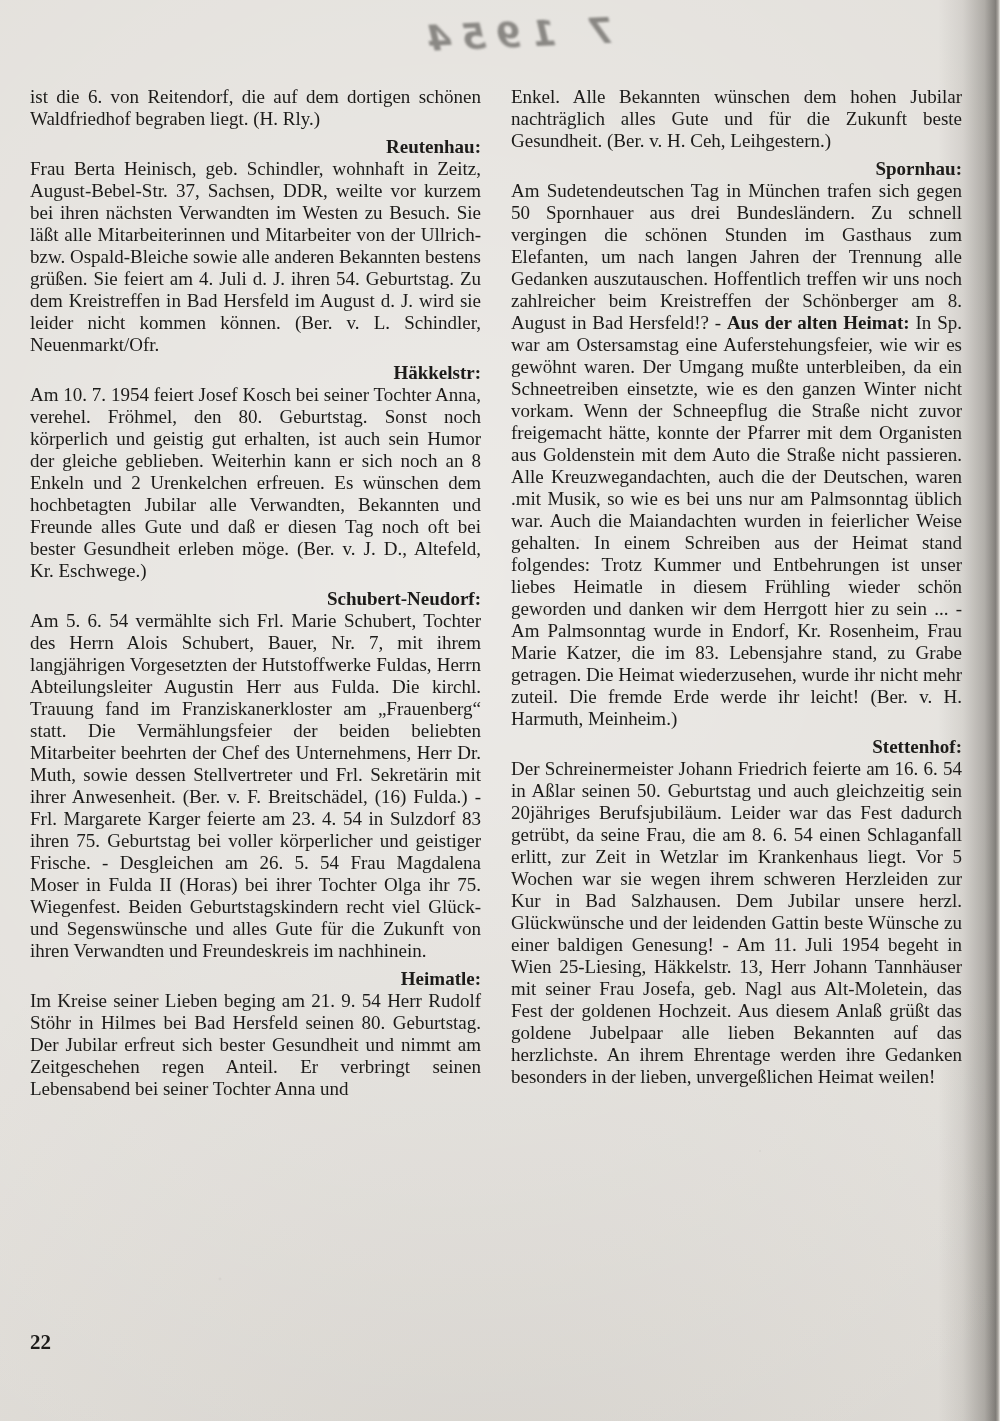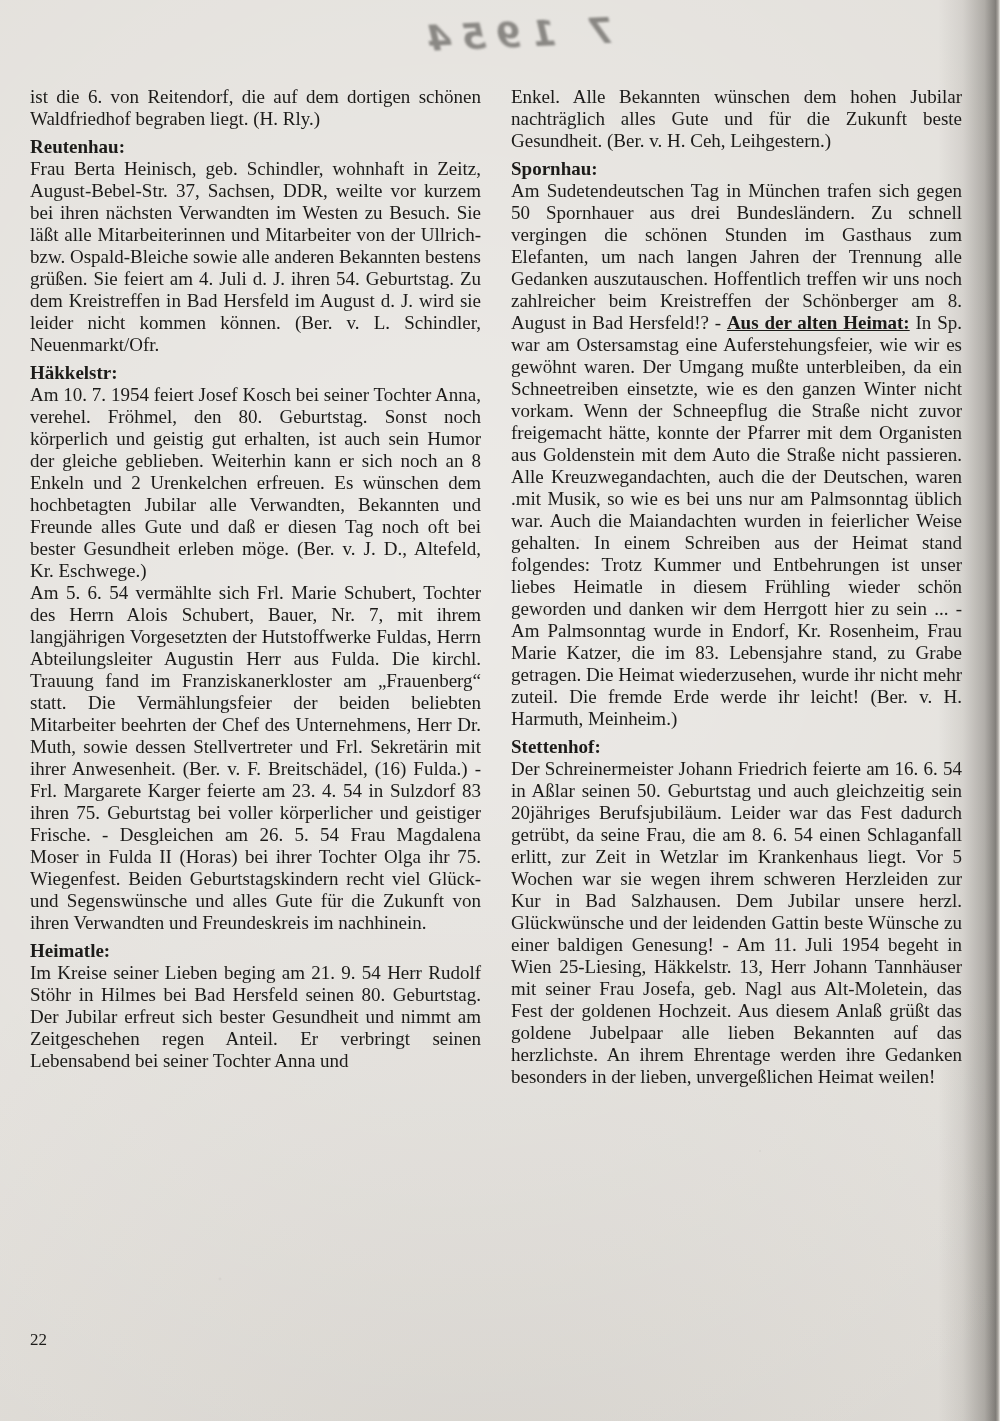--- a/index.html
+++ b/index.html
@@ -80,52 +80,52 @@
     text-align: justify;
   }
   .col p {
     margin: 0;
   }
   .col h3 {
     margin: 6px 0 0 0;
     font-size: 19px;
     line-height: 22px;
     font-weight: 700;
-    text-align: left;
+    text-align: right;
   }
   .inline-bold {
     font-weight: 700;
-    text-decoration: underline;
   }
   .page-number {
     position: absolute;
     left: 30px;
     top: 1330px;
-    font-size: 17px;
-    font-weight: 400;
+    font-size: 21px;
+    font-weight: 700;
   }
 </style>
 </head>
 <body>
 
 <div class="page">
 
   <div class="handwritten">7 1954</div>
 
   <div class="columns">
 
     <div class="col">
       <p>ist die 6. von Reitendorf, die auf dem dortigen schönen Waldfriedhof begraben liegt. (H. Rly.)</p>
 
       <h3>Reutenhau:</h3>
       <p>Frau Berta Heinisch, geb. Schindler, wohnhaft in Zeitz, August-Bebel-Str. 37, Sachsen, DDR, weilte vor kurzem bei ihren nächsten Verwandten im Westen zu Besuch. Sie läßt alle Mitarbeiterinnen und Mitarbeiter von der Ullrich- bzw. Ospald-Bleiche sowie alle anderen Bekannten bestens grüßen. Sie feiert am 4. Juli d. J. ihren 54. Geburtstag. Zu dem Kreistreffen in Bad Hersfeld im August d. J. wird sie leider nicht kommen können. (Ber. v. L. Schindler, Neuenmarkt/Ofr.</p>
 
       <h3>Häkkelstr:</h3>
       <p>Am 10. 7. 1954 feiert Josef Kosch bei seiner Tochter Anna, verehel. Fröhmel, den 80. Geburtstag. Sonst noch körperlich und geistig gut erhalten, ist auch sein Humor der gleiche geblieben. Weiterhin kann er sich noch an 8 Enkeln und 2 Urenkelchen erfreuen. Es wünschen dem hochbetagten Jubilar alle Verwandten, Bekannten und Freunde alles Gute und daß er diesen Tag noch oft bei bester Gesundheit erleben möge. (Ber. v. J. D., Altefeld, Kr. Eschwege.)</p>
 
+      <h3>Schubert-Neudorf:</h3>
       <p>Am 5. 6. 54 vermählte sich Frl. Marie Schubert, Tochter des Herrn Alois Schubert, Bauer, Nr. 7, mit ihrem langjährigen Vorgesetzten der Hutstoffwerke Fuldas, Herrn Abteilungsleiter Augustin Herr aus Fulda. Die kirchl. Trauung fand im Franziskanerkloster am „Frauenberg“ statt. Die Vermählungsfeier der beiden beliebten Mitarbeiter beehrten der Chef des Unternehmens, Herr Dr. Muth, sowie dessen Stellvertreter und Frl. Sekretärin mit ihrer Anwesenheit. (Ber. v. F. Breitschädel, (16) Fulda.) - Frl. Margarete Karger feierte am 23. 4. 54 in Sulzdorf 83 ihren 75. Geburtstag bei voller körperlicher und geistiger Frische. - Desgleichen am 26. 5. 54 Frau Magdalena Moser in Fulda II (Horas) bei ihrer Tochter Olga ihr 75. Wiegenfest. Beiden Geburtstagskindern recht viel Glück- und Segenswünsche und alles Gute für die Zukunft von ihren Verwandten und Freundeskreis im nachhinein.</p>
 
       <h3>Heimatle:</h3>
       <p>Im Kreise seiner Lieben beging am 21. 9. 54 Herr Rudolf Stöhr in Hilmes bei Bad Hersfeld seinen 80. Geburtstag. Der Jubilar erfreut sich bester Gesundheit und nimmt am Zeitgeschehen regen Anteil. Er verbringt seinen Lebensabend bei seiner Tochter Anna und</p>
     </div>
 
     <div class="col">
       <p>Enkel. Alle Bekannten wünschen dem hohen Jubilar nachträglich alles Gute und für die Zukunft beste Gesundheit. (Ber. v. H. Ceh, Leihgestern.)</p>
 
       <h3>Spornhau:</h3>

